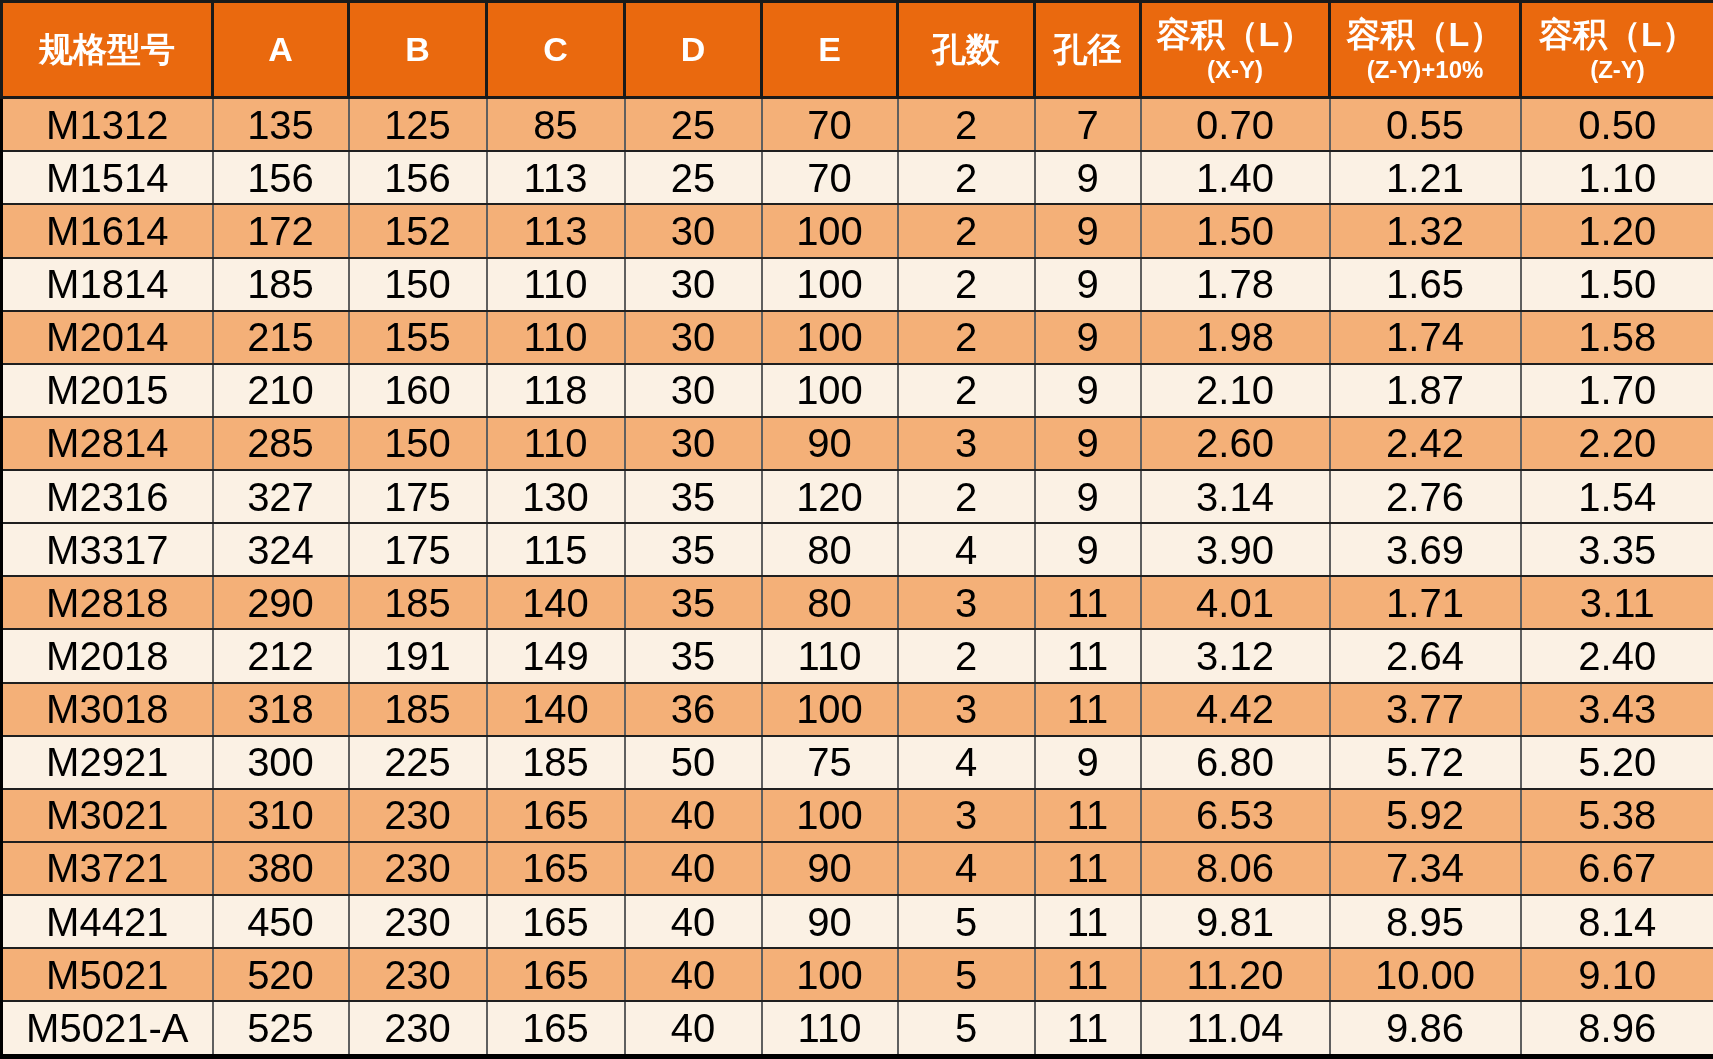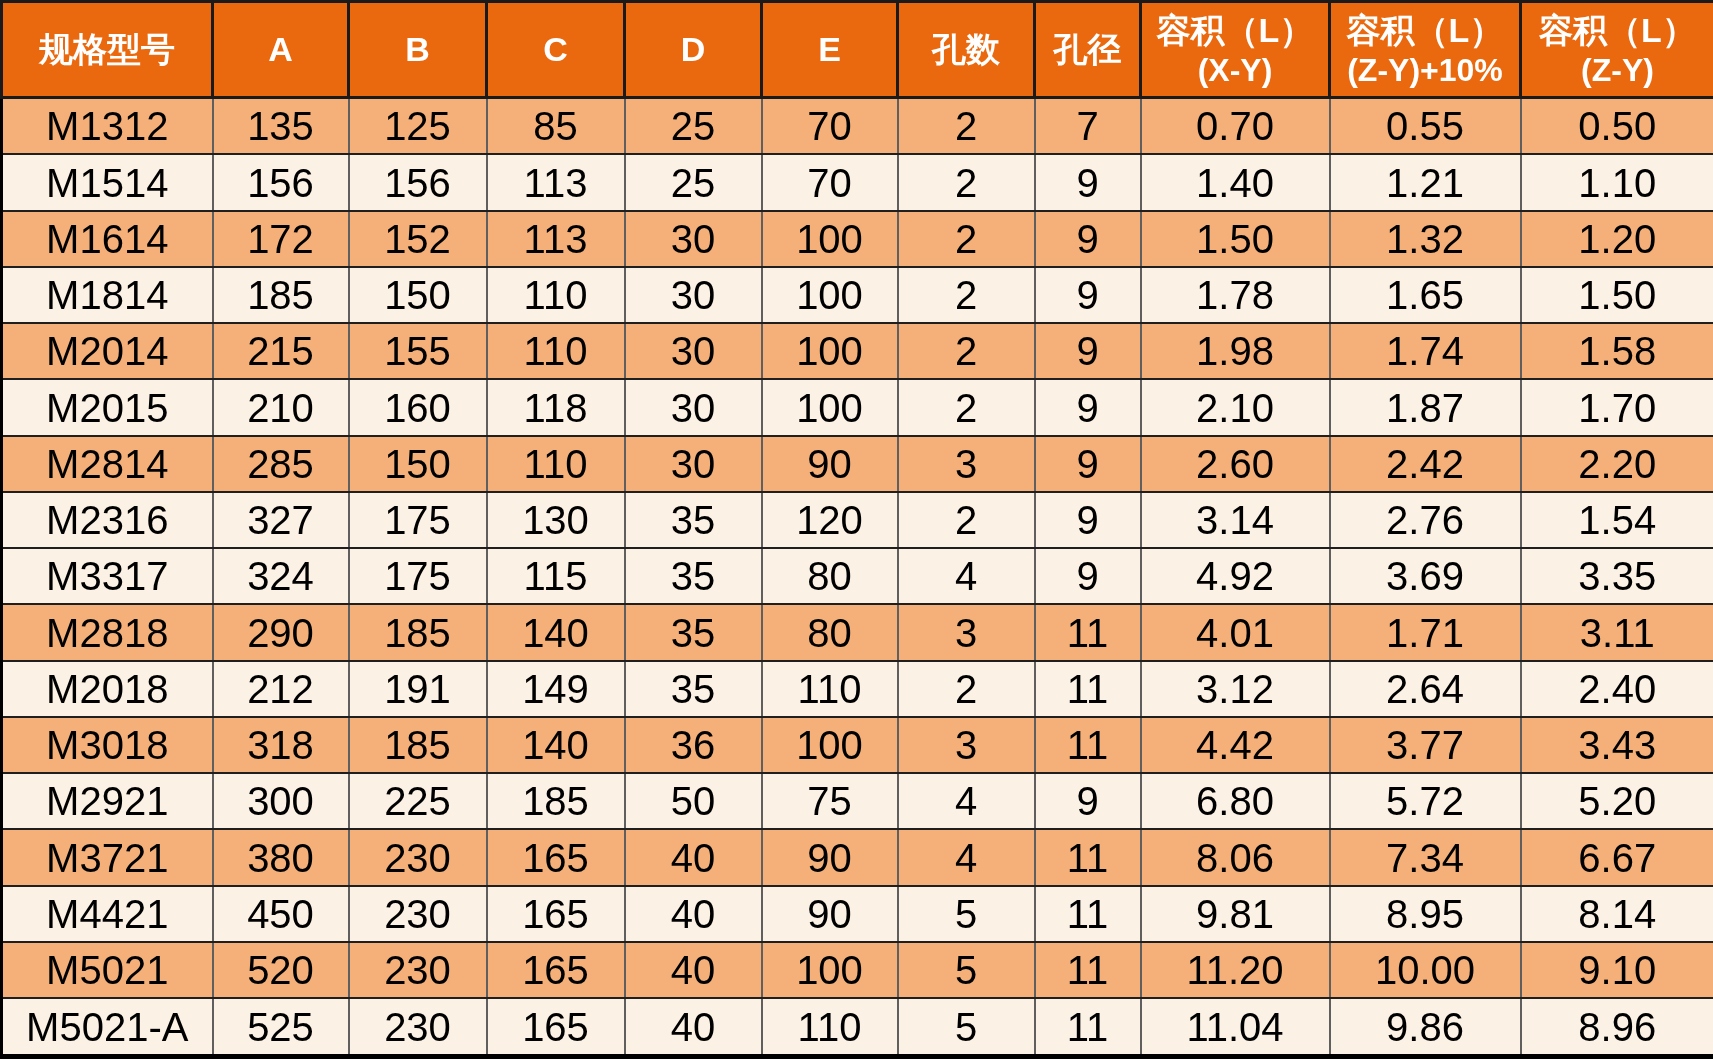--- a/index.html
+++ b/index.html
@@ -26,21 +26,21 @@
   th{
     background:var(--header-bg);
     color:var(--header-text);
     font-weight:bold;
     border:3px solid #1a1a1a;
     text-align:center;
     vertical-align:middle;
     padding:0;
   }
   th .h1{font-size:34px;line-height:1.15;}
-  th .h2{font-size:32px;line-height:1.15;margin-top:2px;}
+  th .h2{font-size:24px;line-height:1.15;margin-top:2px;}
   td{
     font-size:40px;
     line-height:1;
     color:var(--cell-text);
     text-align:center;
     vertical-align:middle;
     padding:0;
     border-top:2px solid var(--grid-dark);
     border-bottom:2px solid var(--grid-dark);
     border-left:2px solid var(--grid-gray);
@@ -224,21 +224,21 @@
       </tr>
       <tr class="cream">
         <td>M3317</td>
         <td>324</td>
         <td>175</td>
         <td>115</td>
         <td>35</td>
         <td>80</td>
         <td>4</td>
         <td>9</td>
-        <td>4.92</td>
+        <td>3.90</td>
         <td>3.69</td>
         <td>3.35</td>
       </tr>
       <tr class="tan">
         <td>M2818</td>
         <td>290</td>
         <td>185</td>
         <td>140</td>
         <td>35</td>
         <td>80</td>
@@ -281,20 +281,33 @@
         <td>185</td>
         <td>50</td>
         <td>75</td>
         <td>4</td>
         <td>9</td>
         <td>6.80</td>
         <td>5.72</td>
         <td>5.20</td>
       </tr>
       <tr class="tan">
+        <td>M3021</td>
+        <td>310</td>
+        <td>230</td>
+        <td>165</td>
+        <td>40</td>
+        <td>100</td>
+        <td>3</td>
+        <td>11</td>
+        <td>6.53</td>
+        <td>5.92</td>
+        <td>5.38</td>
+      </tr>
+      <tr class="tan">
         <td>M3721</td>
         <td>380</td>
         <td>230</td>
         <td>165</td>
         <td>40</td>
         <td>90</td>
         <td>4</td>
         <td>11</td>
         <td>8.06</td>
         <td>7.34</td>

